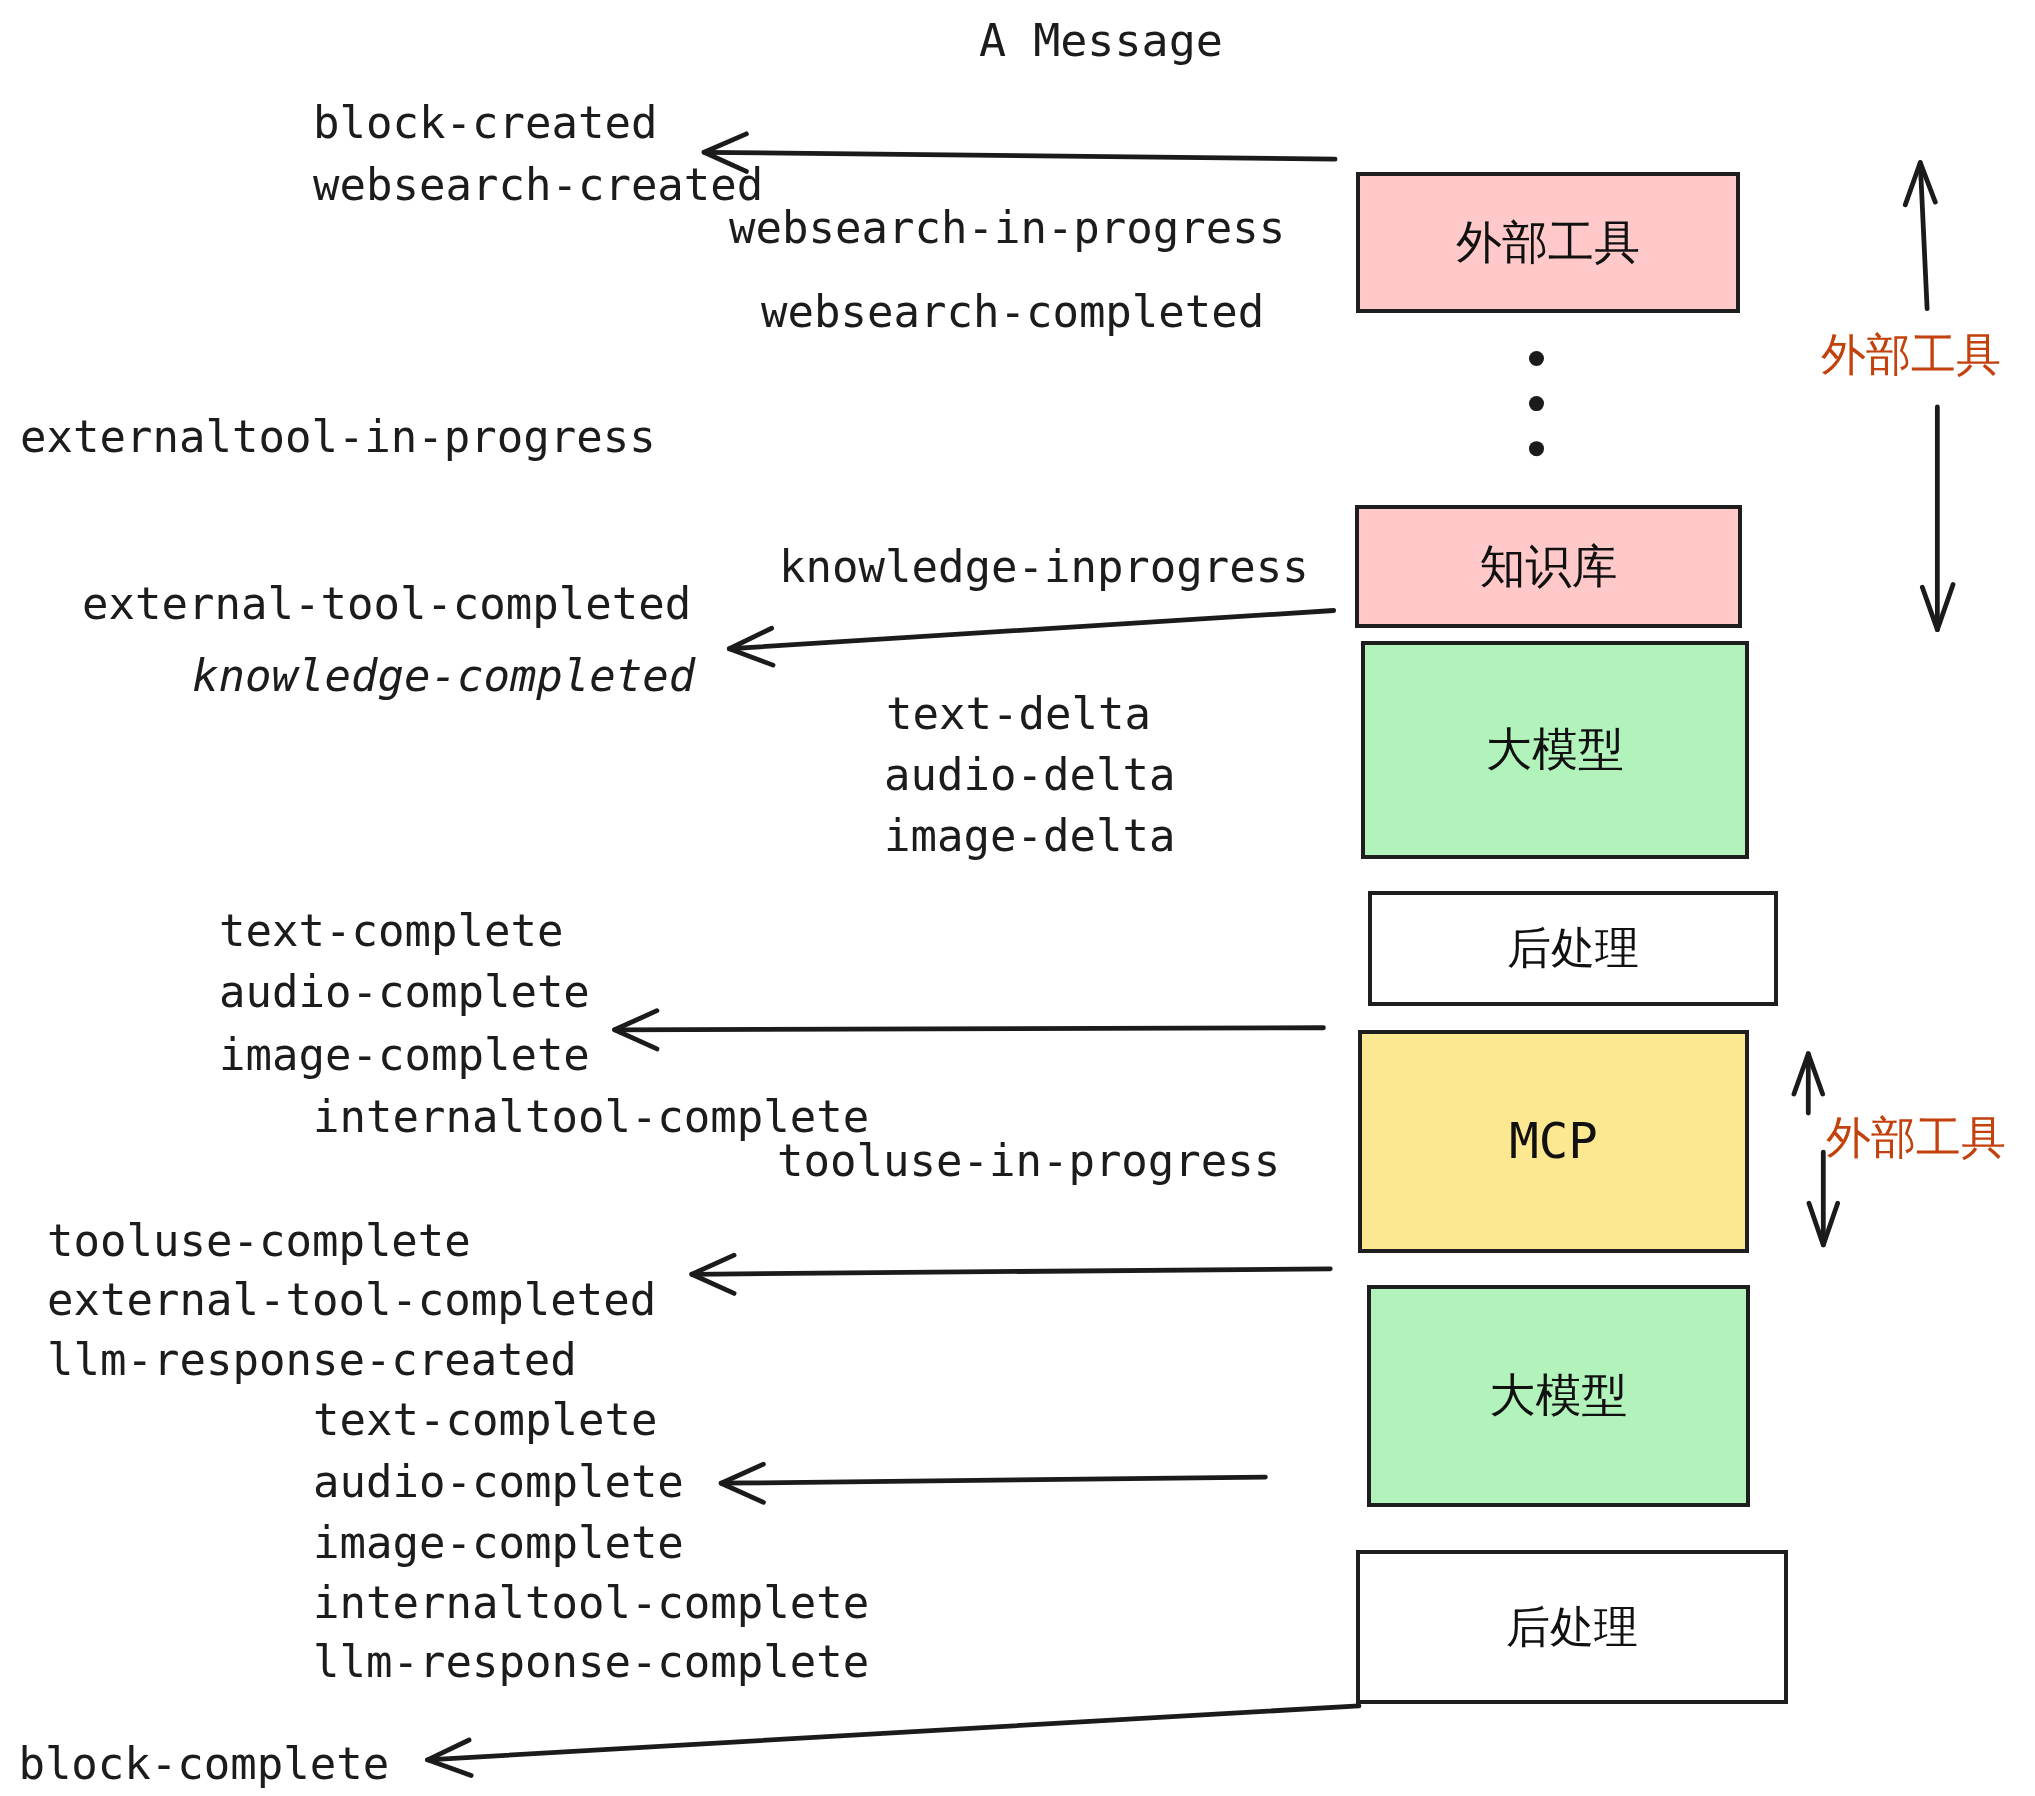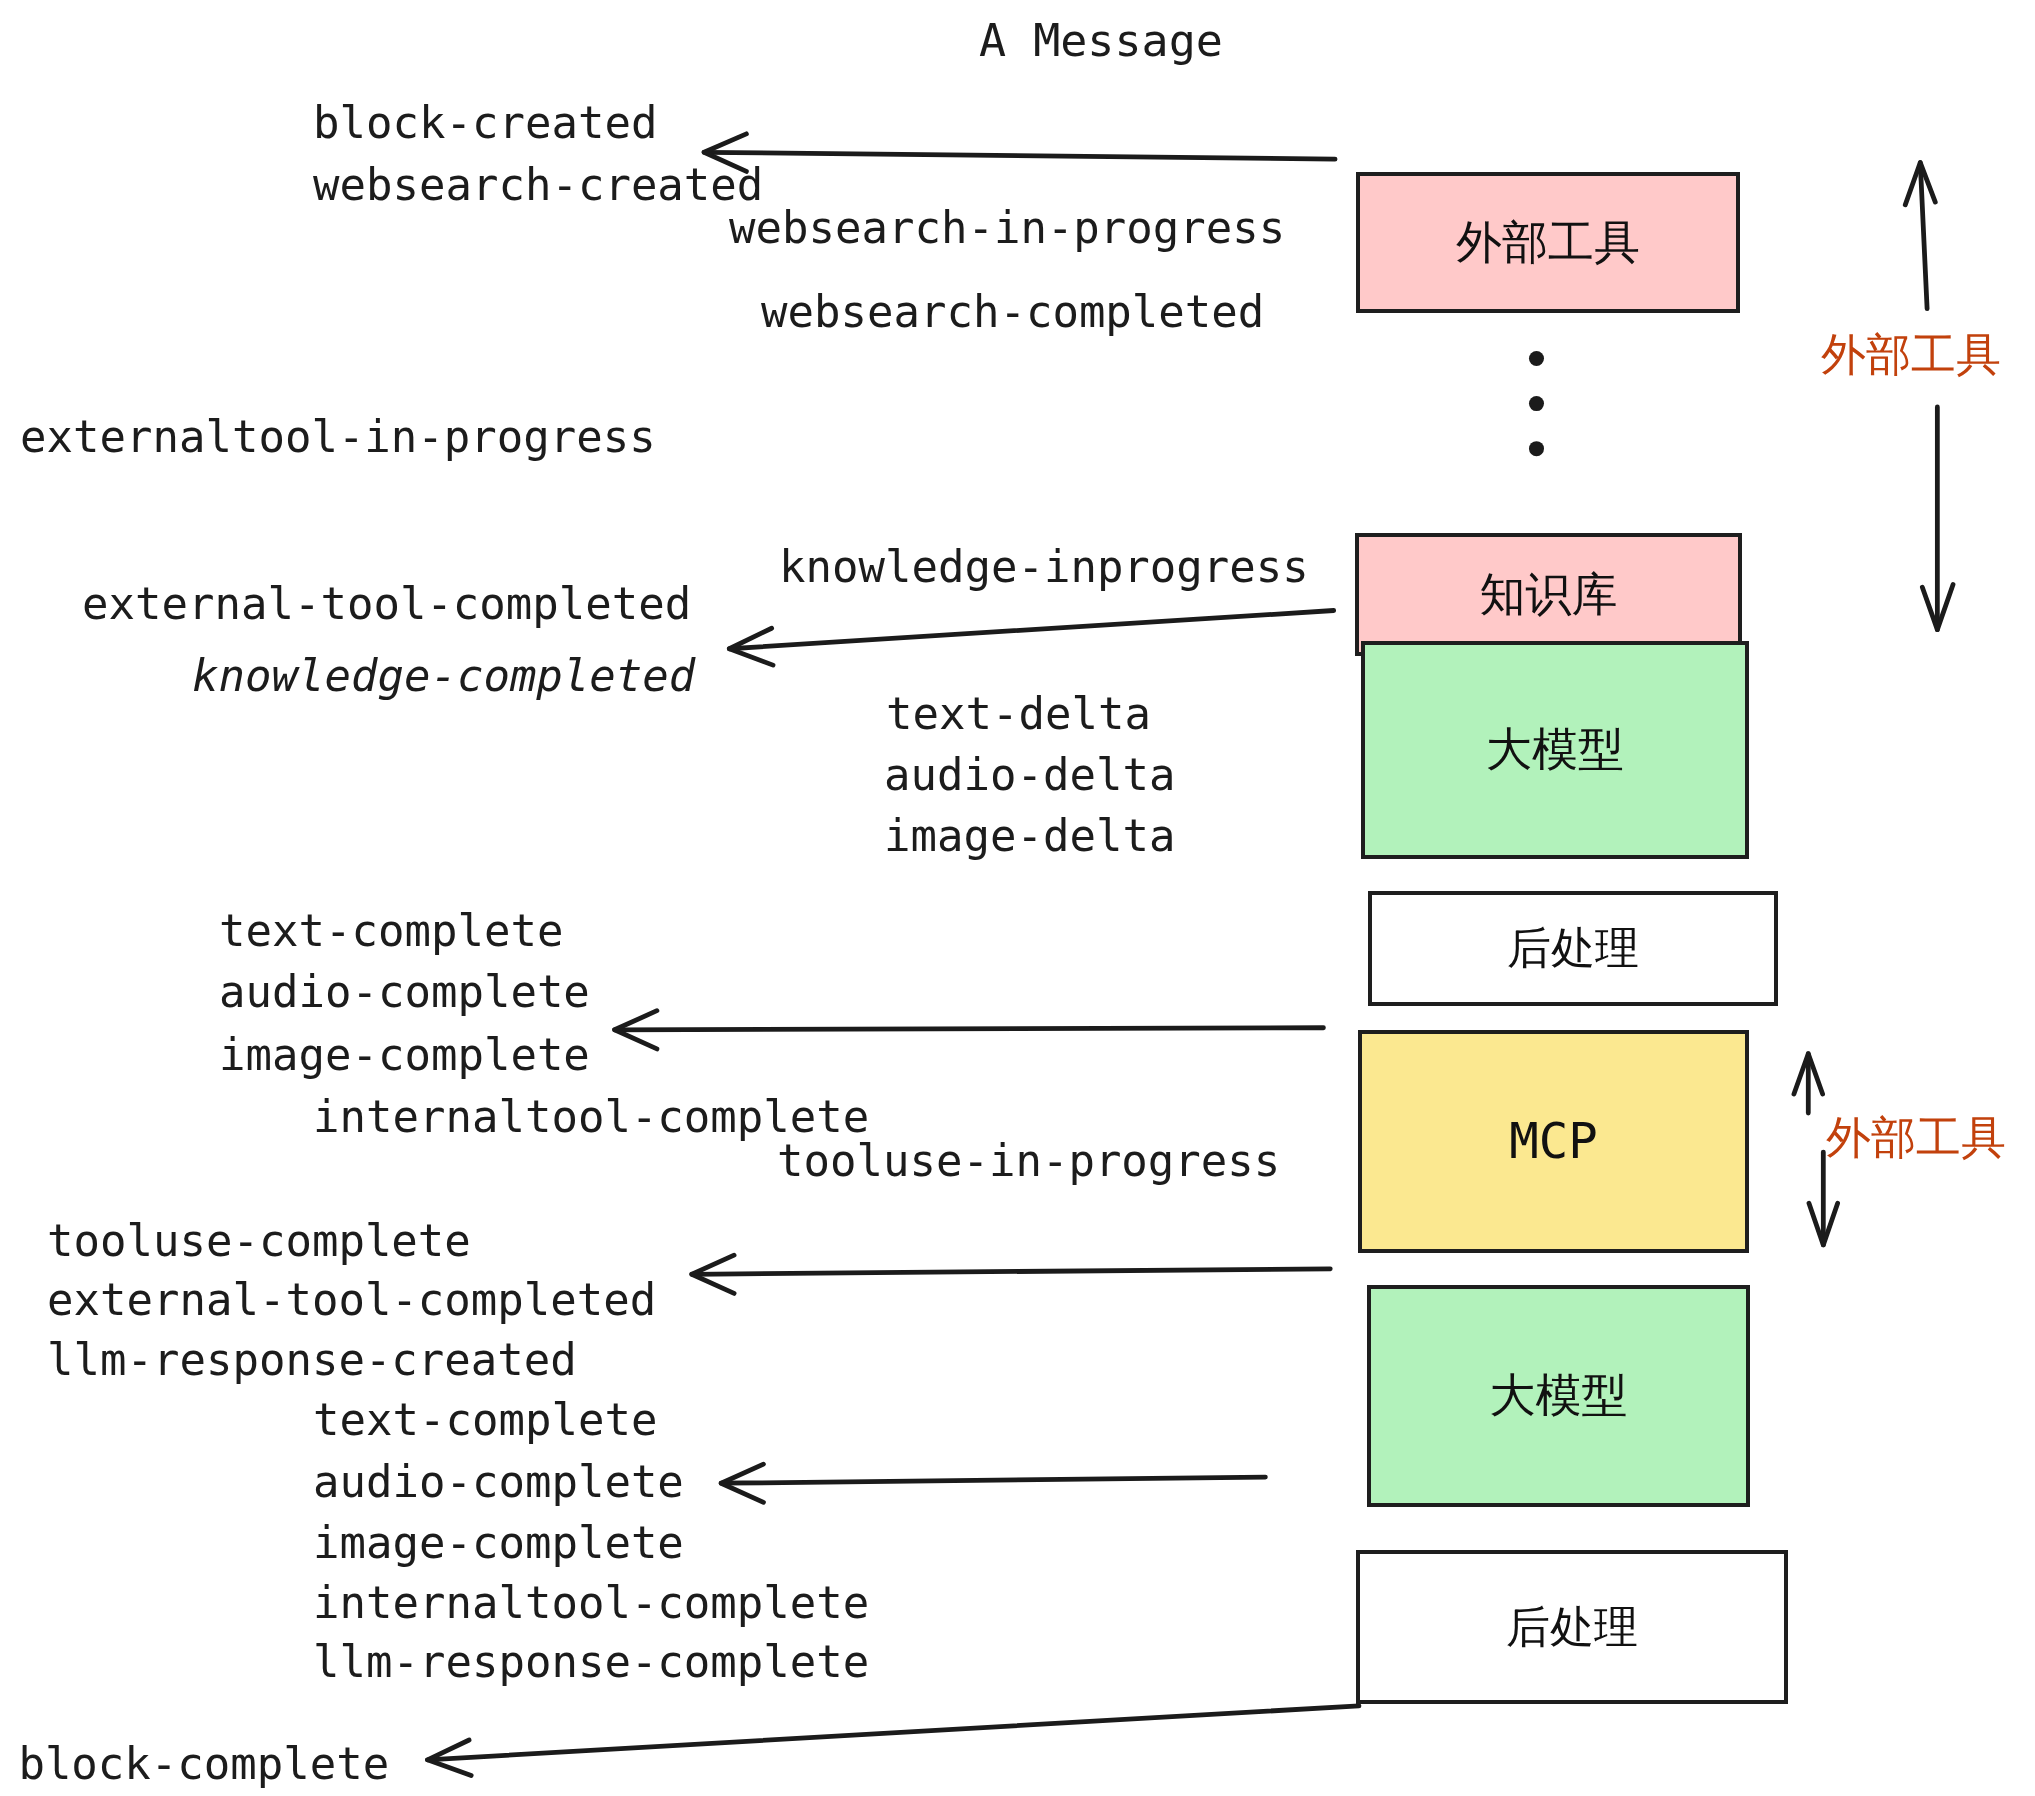--- a/index.html
+++ b/index.html
@@ -29,21 +29,21 @@
   .e20{left:313px;  top:1395px;}
   .e21{left:313px;  top:1457px;}
   .e22{left:313px;  top:1518px;}
   .e23{left:313px;  top:1578px;}
   .e24{left:313px;  top:1637px;}
   .e25{left:18.4px;   top:1739px;}
   .box{position:absolute;border:4.8px solid #1e1e1e;box-sizing:border-box;
        display:flex;align-items:center;justify-content:center;
        font-family:"DejaVu Sans",sans-serif;color:#111111;white-space:nowrap;}
   #box-websearch{left:1356px;top:172px;width:384px;height:141px;background:#ffc9c9;font-size:46px;}
-  #box-knowledge{left:1355px;top:505px;width:387px;height:123px;background:#ffc9c9;font-size:46px;margin-top:28px;}
+  #box-knowledge{left:1355px;top:505px;width:387px;height:123px;background:#ffc9c9;font-size:46px;}
   #box-llm1{left:1361px;top:641px;width:388px;height:218px;background:#b2f2bb;font-size:46px;}
   #box-post1{left:1368px;top:891px;width:410px;height:115px;background:#ffffff;font-size:44px;}
   #box-mcp{left:1358px;top:1030px;width:391px;height:223px;background:#fbe890;
            font-family:"DejaVu Sans Mono",monospace;font-size:49px;}
   #box-llm2{left:1367px;top:1285px;width:383px;height:222px;background:#b2f2bb;font-size:46px;}
   #box-post2{left:1356px;top:1550px;width:432px;height:154px;background:#ffffff;font-size:44px;}
   .cjk-side{position:absolute;font:45px/48px "DejaVu Sans",sans-serif;color:#c2410c;white-space:nowrap;}
   #ext-tools-top{left:1821px;top:331px;}
   #ext-tools-bottom{left:1826px;top:1114px;}
   #wires{position:absolute;left:0;top:0;}

